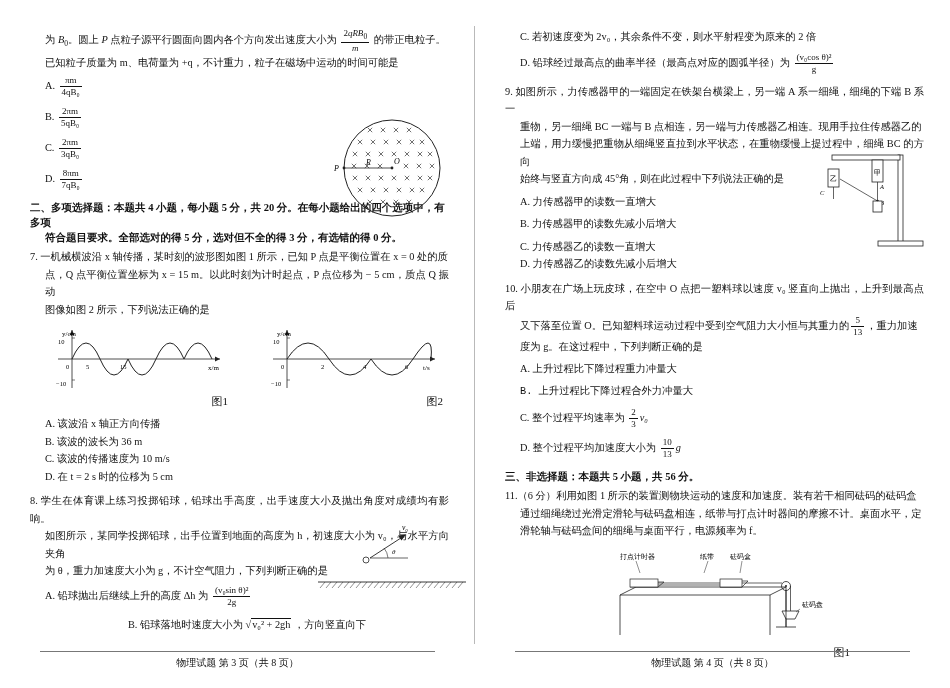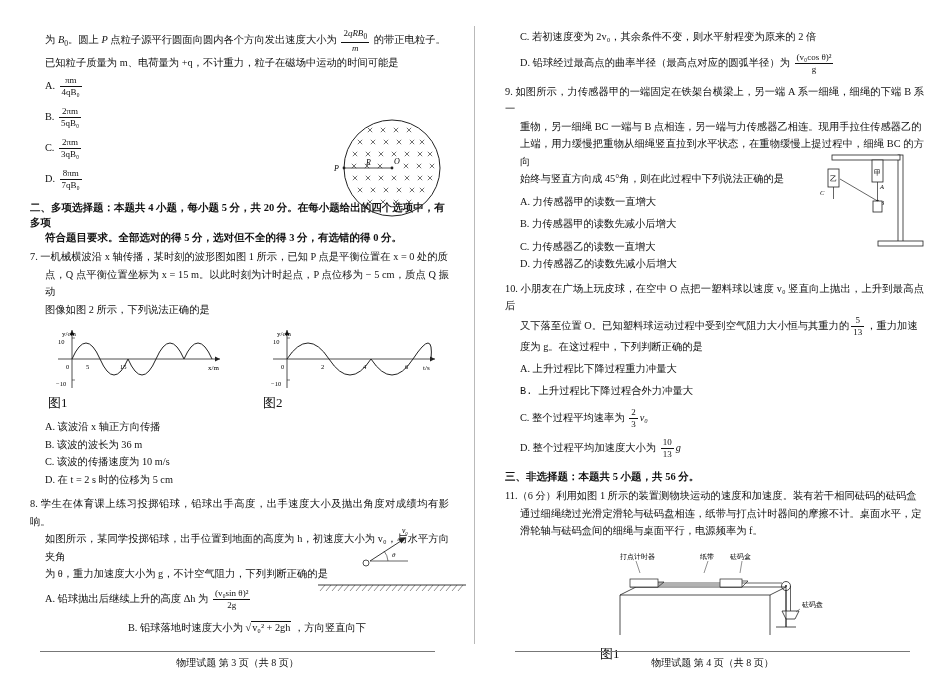--- a/index.html
+++ b/index.html
@@ -48,21 +48,21 @@
   .it{font-style:italic;}
   .footer{
     position:absolute;bottom:18px;left:0;right:0;text-align:center;
     font-size:10px;
   }
   .rule{
     position:absolute;left:40px;right:40px;bottom:36px;border-top:1px solid #777;
   }
   
   .fig{position:absolute;}
-  .cap{font-size:13px;text-align:left;}
+  .cap{font-size:11px;text-align:right;}
   .twofig{display:flex;justify-content:space-between;padding-left:18px;padding-right:6px;}
   .opt-row{display:flex;flex-direction:column;}
   .opt-row > div{width:50%;}
   svg{display:block;}
 </style>
 </head>
 <body>
 
 <div class="page">
 

